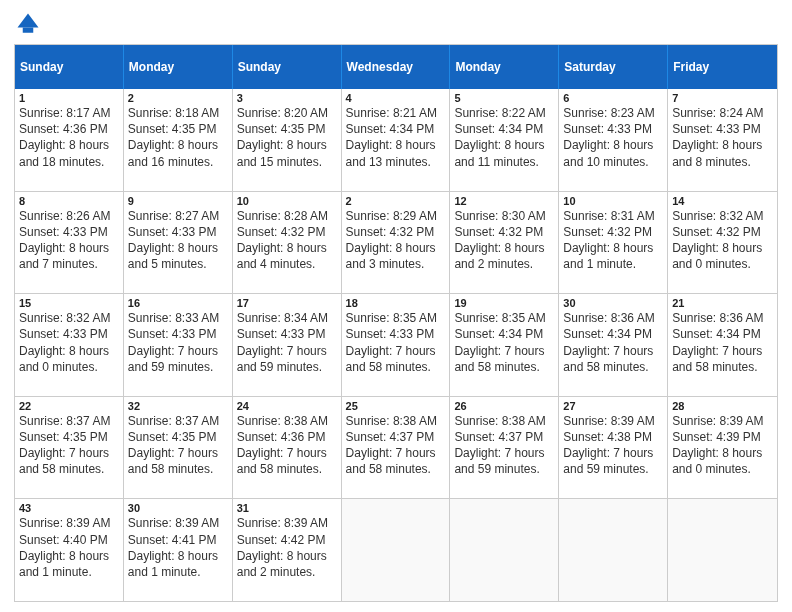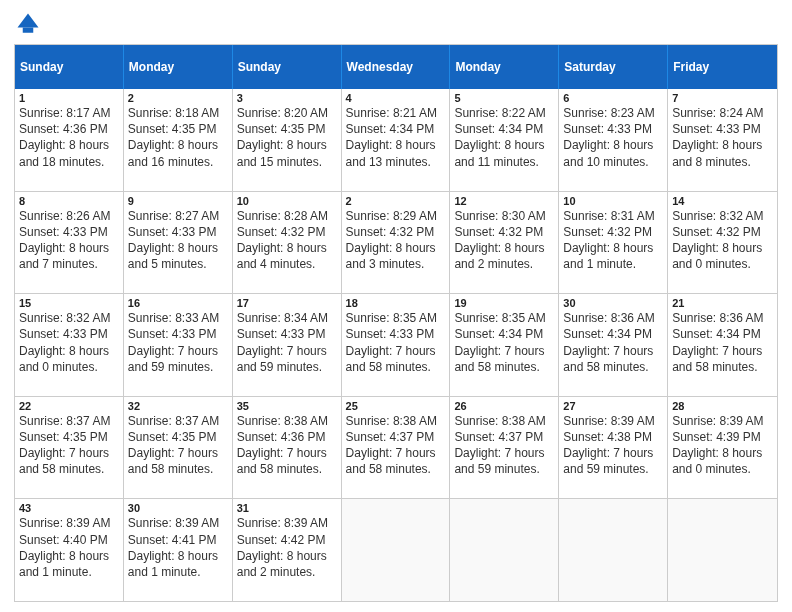--- a/index.html
+++ b/index.html
@@ -233,21 +233,21 @@
         <div class="cal-row">
           <div class="cal-cell">
             <span class="day-num">22</span>
             <div class="cell-text">Sunrise: 8:37 AM<br>Sunset: 4:35 PM<br>Daylight: 7 hours and 58 minutes.</div>
           </div>
           <div class="cal-cell">
             <span class="day-num">32</span>
             <div class="cell-text">Sunrise: 8:37 AM<br>Sunset: 4:35 PM<br>Daylight: 7 hours and 58 minutes.</div>
           </div>
           <div class="cal-cell">
-            <span class="day-num">35</span>
+            <span class="day-num">24</span>
             <div class="cell-text">Sunrise: 8:38 AM<br>Sunset: 4:36 PM<br>Daylight: 7 hours and 58 minutes.</div>
           </div>
           <div class="cal-cell">
             <span class="day-num">25</span>
             <div class="cell-text">Sunrise: 8:38 AM<br>Sunset: 4:37 PM<br>Daylight: 7 hours and 58 minutes.</div>
           </div>
           <div class="cal-cell">
             <span class="day-num">26</span>
             <div class="cell-text">Sunrise: 8:38 AM<br>Sunset: 4:37 PM<br>Daylight: 7 hours and 59 minutes.</div>
           </div>

